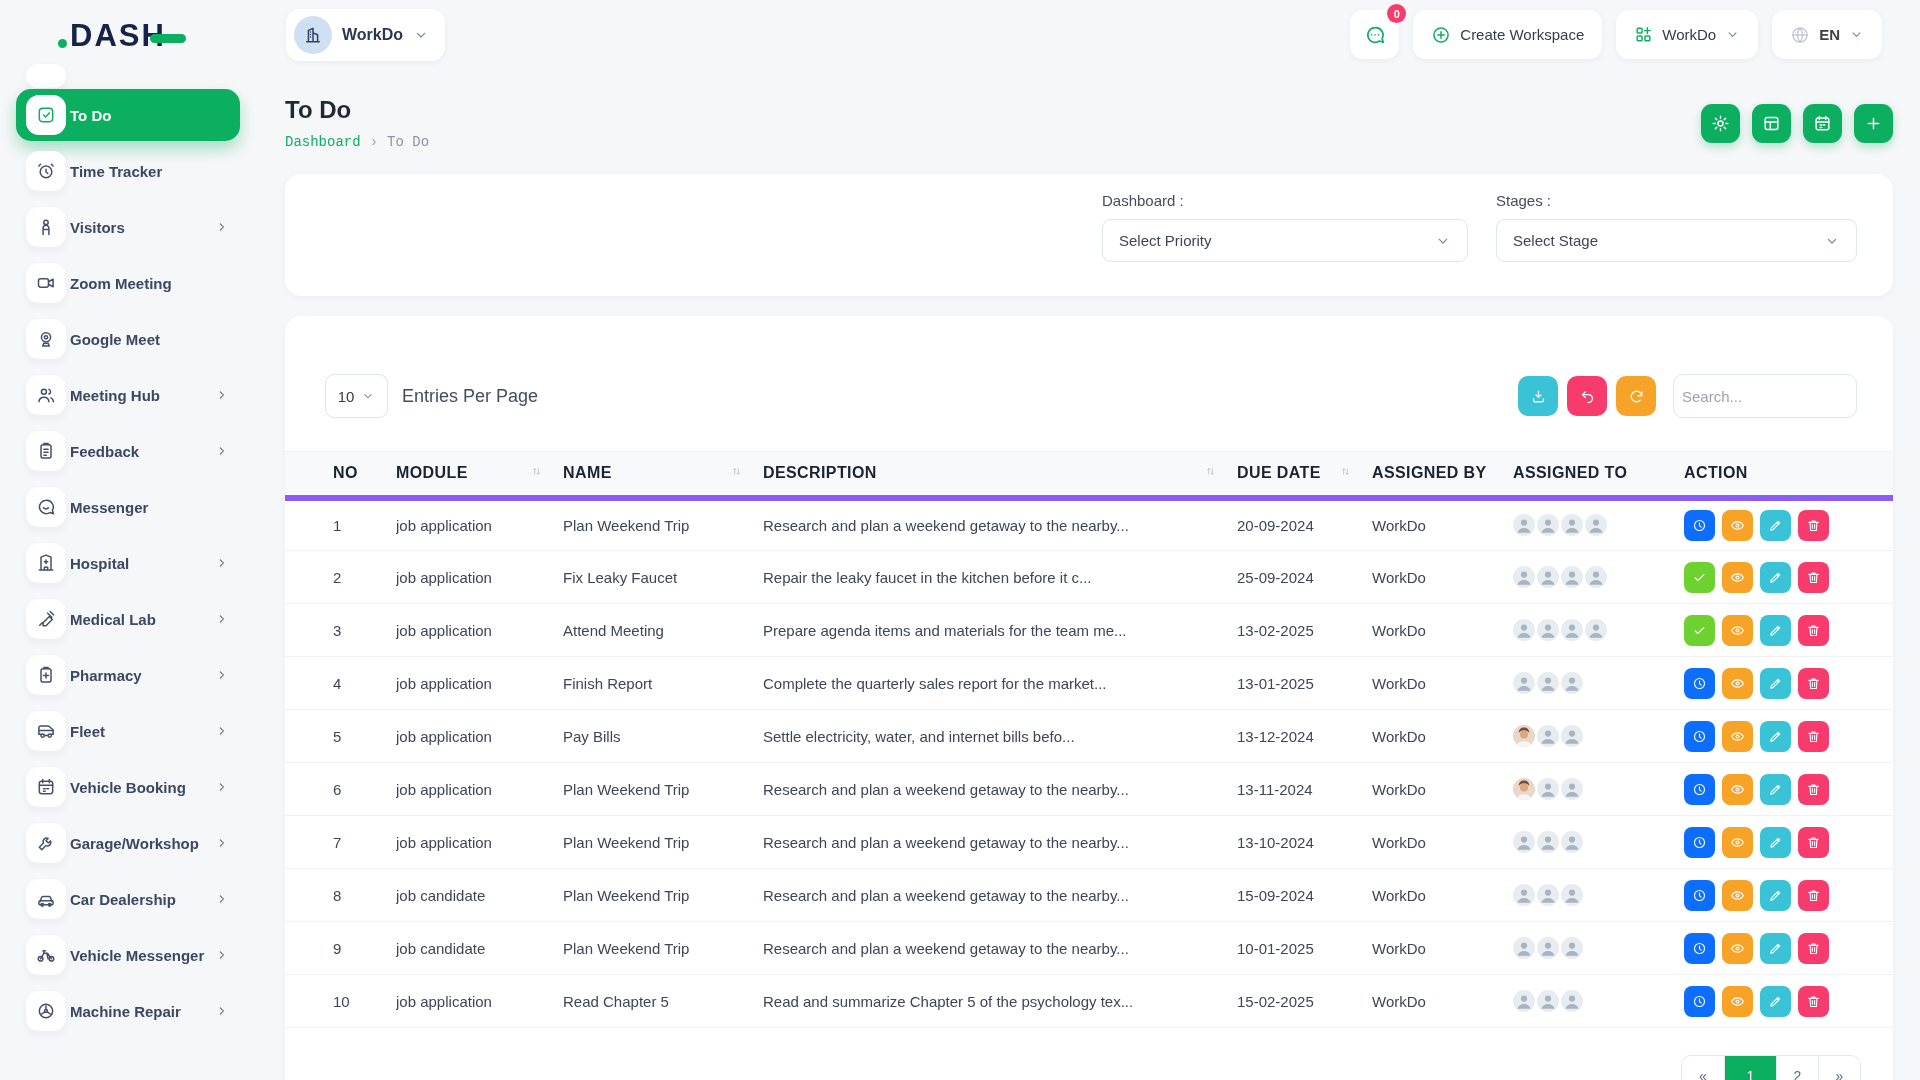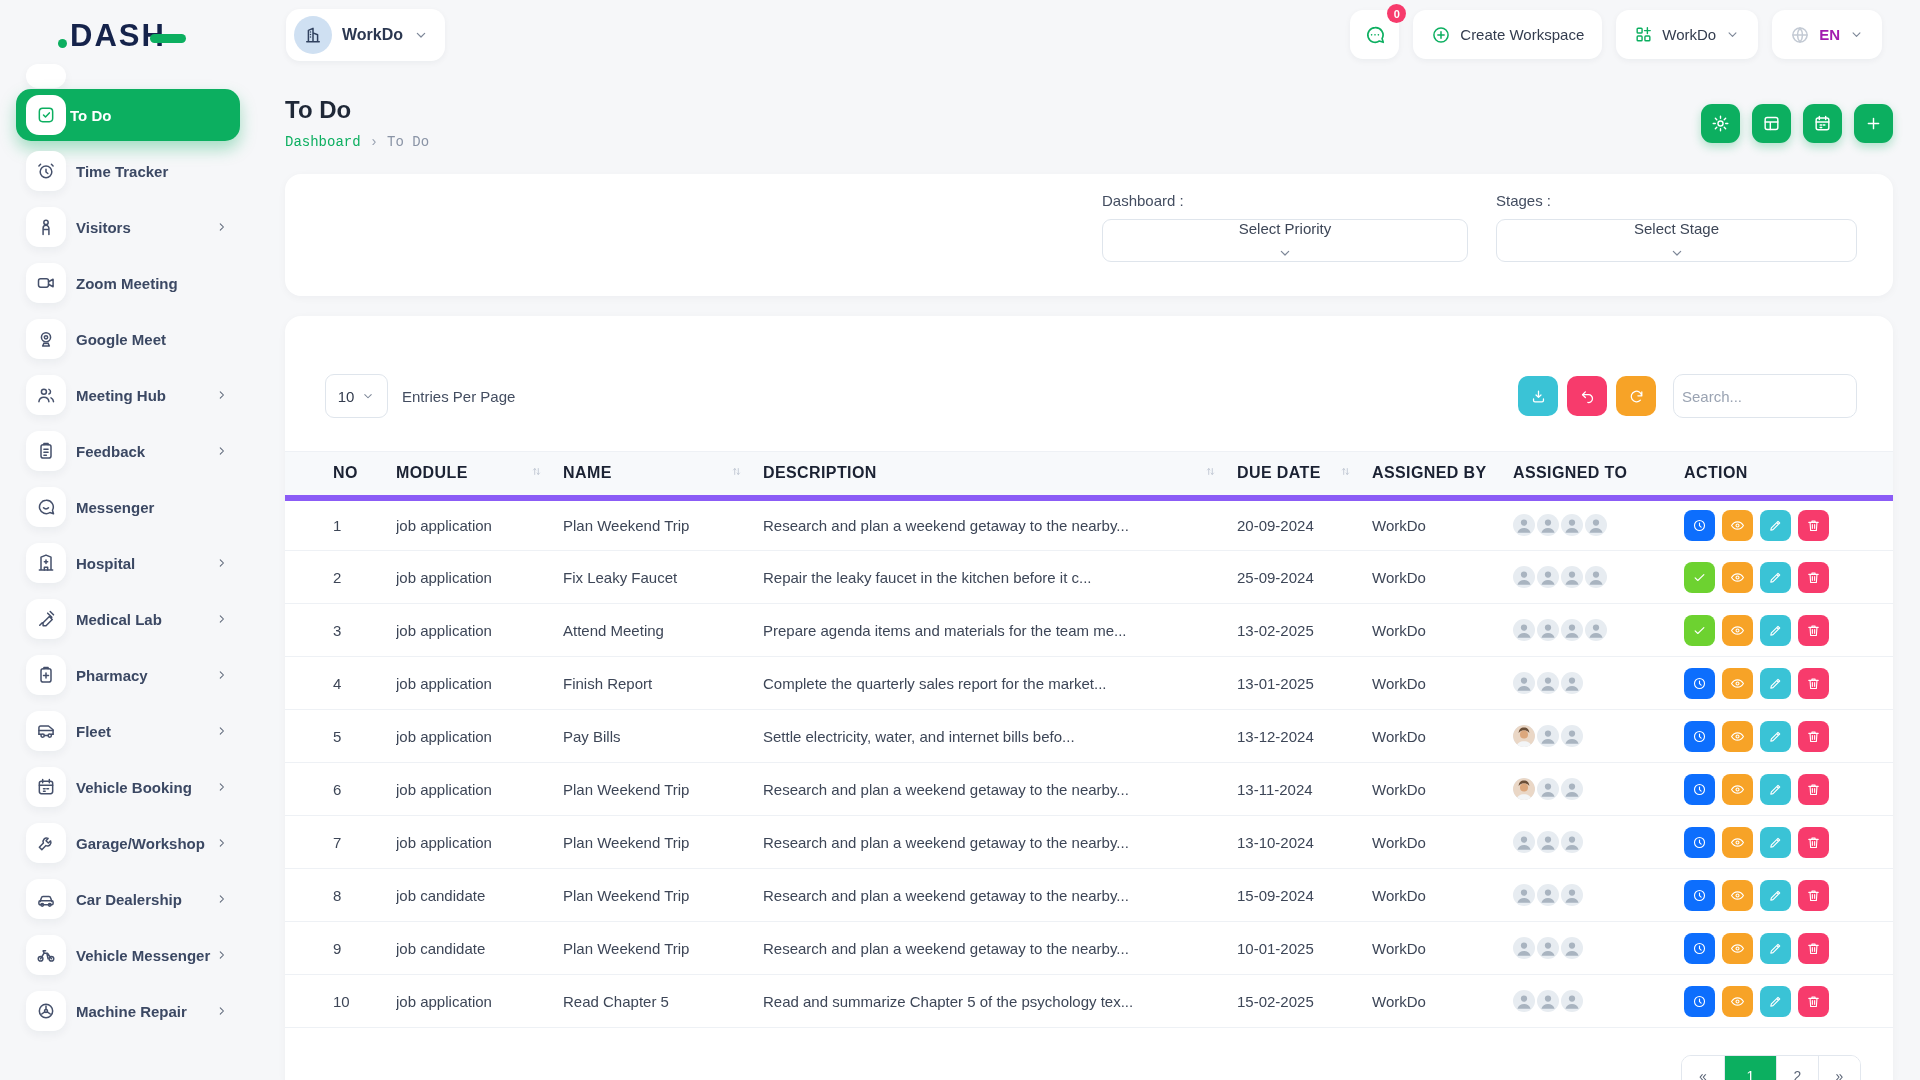--- a/index.html
+++ b/index.html
@@ -26,31 +26,31 @@
   .chev { color:#7d8798; }
 
   .top-right { position:absolute; right:38px; top:10px; display:flex; gap:14px; align-items:center; }
   .hbtn { background:#fff; border-radius:13px; height:49px; display:flex; align-items:center; gap:9px;
     padding:0 18px; box-shadow:0 2px 6px rgba(20,30,60,.05); cursor:pointer; font-size:15px; color:#333c4e; }
   .chat-btn { width:49px; padding:0; justify-content:center; position:relative; color:#0CAF60; }
   .chat-badge { position:absolute; top:-6px; right:-7px; min-width:19px; height:19px; border-radius:10px; background:#F73B6C;
     color:#fff; font-size:11px; font-weight:700; display:flex; align-items:center; justify-content:center; padding:0 5px; }
   .green-ic { color:#0CAF60; }
   .gray-ic { color:#c3cad4; }
-  .lang-code { color:#a21caf; font-weight:700; }
+  .lang-code { color:#404040; font-weight:700; }
 
   
   .sidebar { position:absolute; left:0; top:70px; bottom:0; width:258px; padding-top:25px; }
   .partial-box { position:absolute; top:-6px; left:26px; width:40px; height:24px; border-radius:12px; background:#fff;
     box-shadow:0 4px 10px rgba(20,30,60,.05); }
   .nav-item { position:relative; height:40px; margin:0 0 16px 0; display:flex; align-items:center; cursor:pointer; }
   .icon-box { position:absolute; left:26px; width:40px; height:40px; background:#fff; border-radius:13px;
     display:flex; align-items:center; justify-content:center; color:#45506b; box-shadow:0 4px 10px rgba(20,30,60,.05); }
   .icon-box svg { width:20px; height:20px; }
-  .nav-label { position:absolute; left:76px; font-size:15px; font-weight:600; color:#3b4863; white-space:nowrap; }
+  .nav-label { position:absolute; left:70px; font-size:15px; font-weight:600; color:#3b4863; white-space:nowrap; }
   .nav-chev { position:absolute; left:215px; color:#5b6577; }
   .nav-chev svg { width:14px; height:14px; }
   .nav-item.active { background:#0CAF60; margin-left:16px; margin-right:18px; height:52px; border-radius:15px;
     box-shadow:0 8px 16px rgba(12,175,96,.35); margin-bottom:10px; margin-top:-6px; }
   .nav-item.active .icon-box { left:10px; color:#0CAF60; box-shadow:none; }
   .nav-item.active .nav-label { left:54px; color:#fff; }
 
   
   .main { position:absolute; left:258px; right:0; top:70px; padding:0 27px; }
   .page-head { display:flex; justify-content:space-between; align-items:flex-start; margin-top:26px; }
@@ -63,29 +63,29 @@
   .ta-btn { width:39px; height:39px; border-radius:11px; background:#0CAF60; color:#fff; display:flex;
     align-items:center; justify-content:center; cursor:pointer; box-shadow:0 4px 10px rgba(12,175,96,.3); }
   .ta-btn svg { width:19px; height:19px; }
 
   .card { background:#fff; border-radius:16px; box-shadow:0 2px 8px rgba(20,30,60,.04); }
   .filter-card { margin-top:24px; height:122px; display:flex; justify-content:flex-end; gap:28px; padding:18px 36px; }
   .f-group { width:366px; }
   .f-group.g2 { width:361px; }
   .f-label { font-size:15px; color:#434d60; }
   .f-select { margin-top:10px; height:43px; border:1px solid #dfe5ec; border-radius:9px; display:flex; align-items:center;
-    justify-content:space-between; padding:0 16px; font-size:15px; color:#3d4657; cursor:pointer; background:#fff;flex-direction:column; }
+    justify-content:space-between; padding:0 16px; font-size:15px; color:#3d4657; cursor:pointer; background:#fff; }
   .f-select .chev svg { width:16px; height:16px; }
 
   .table-card { margin-top:20px; height:778px; overflow:hidden; }
   .controls { display:flex; align-items:center; margin:58px 36px 0 40px; height:44px; }
   .pp-select { width:63px; height:44px; border:1px solid #dfe5ec; border-radius:9px; background:#fff; display:flex;
     align-items:center; justify-content:center; gap:7px; font-size:15px; color:#333c4e; cursor:pointer; }
   .pp-select .chev svg { width:14px; height:14px; }
-  .pp-label { margin-left:14px; font-size:15px; color:#434d60; }
+  .pp-label { margin-left:14px; font-size:18px; color:#434d60; }
   .controls-right { margin-left:auto; display:flex; align-items:center; gap:9px; }
   .cbtn { width:40px; height:40px; border-radius:10px; color:#fff; display:flex; align-items:center; justify-content:center; cursor:pointer; }
   .cbtn svg { width:17px; height:17px; }
   .search-box { width:184px; height:44px; margin-left:8px; border:1px solid #dfe5ec; border-radius:10px;
     padding:0 8px; font-size:15px; color:#3d4657; outline:none; font-family:"Liberation Sans", sans-serif; background:#fff; }
   .search-box::placeholder { color:#9aa3b2; }
 
   table.todo { width:100%; border-collapse:collapse; table-layout:fixed; margin-top:33px; }
   col.c1{width:111px} col.c2{width:167px} col.c3{width:200px} col.c4{width:474px}
   col.c5{width:135px} col.c6{width:141px} col.c7{width:171px} col.c8{width:209px}

